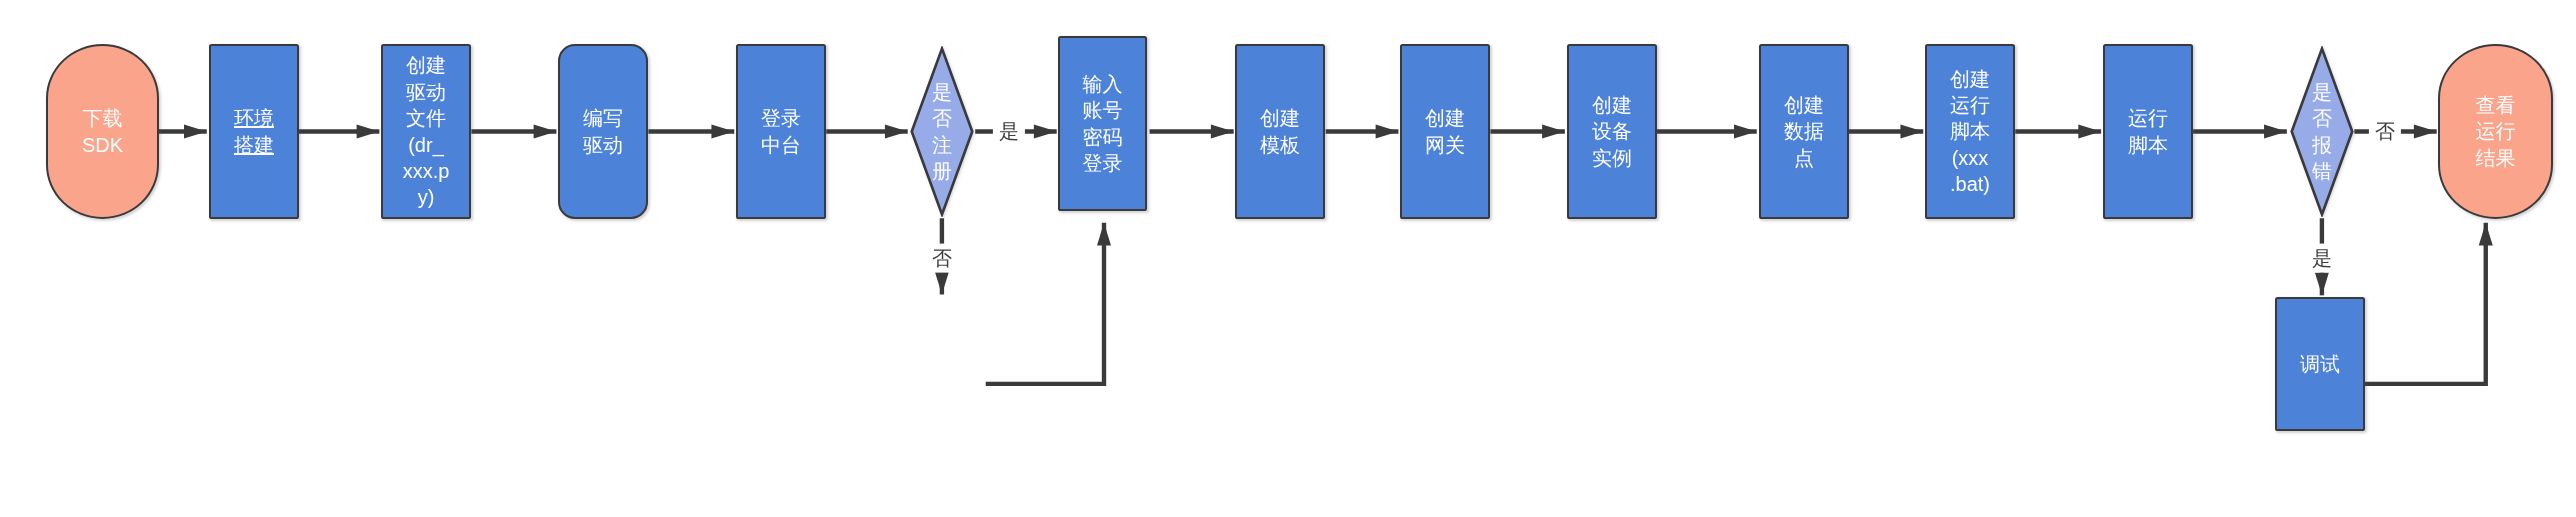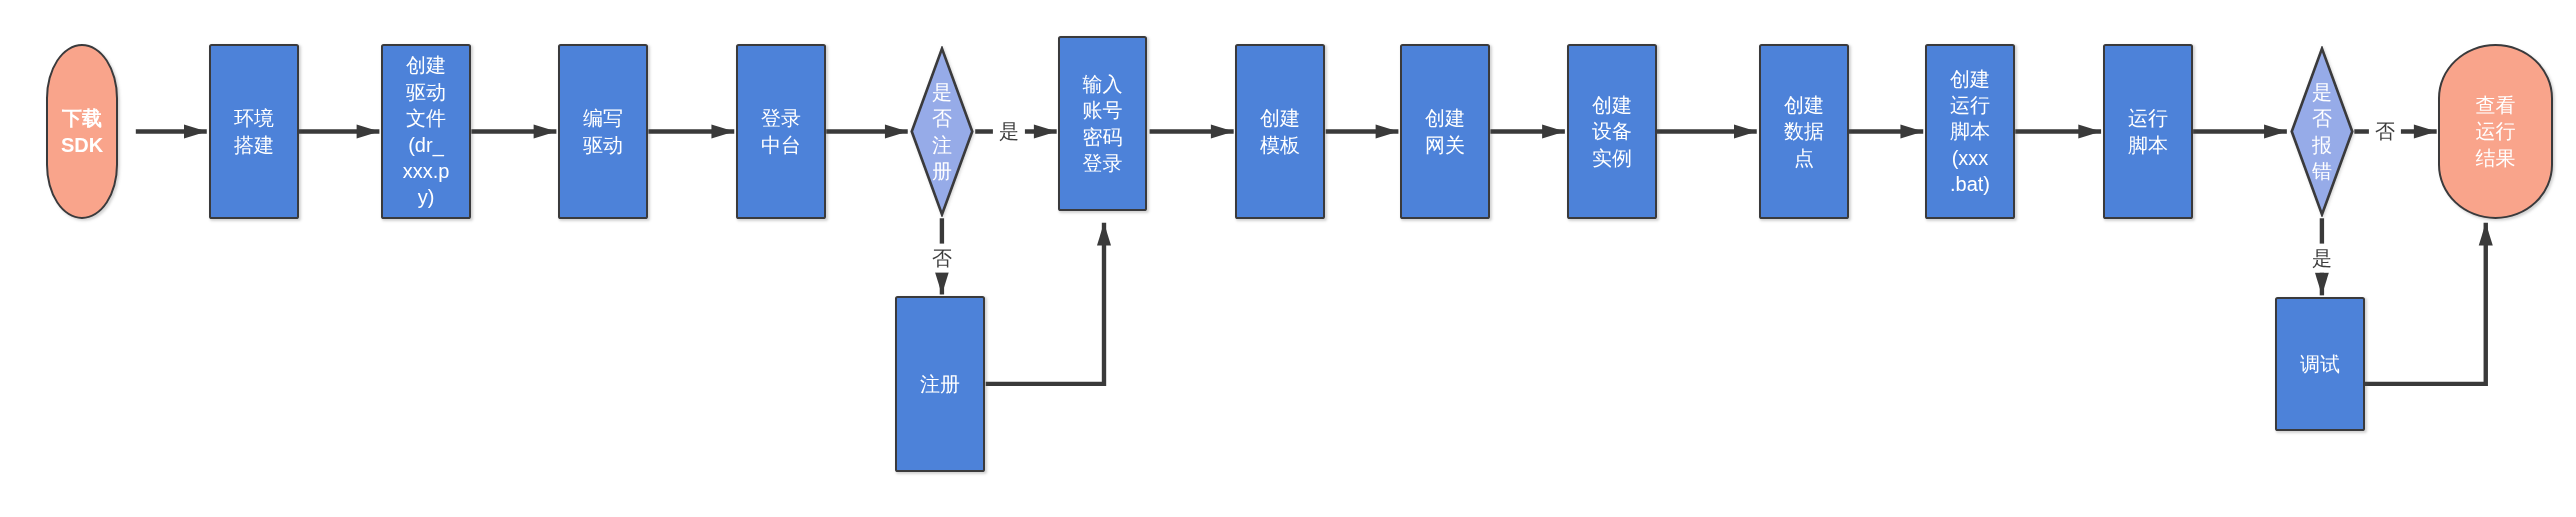--- a/index.html
+++ b/index.html
@@ -61,45 +61,44 @@
       <polyline points="2687,150 2781,150" fill="none" stroke="#3A3A3A" stroke-width="5" marker-end="url(#arrow)"></polyline>
       <polyline points="1075,249 1075,336" fill="none" stroke="#3A3A3A" stroke-width="5" marker-end="url(#arrow)"></polyline>
       <polyline points="1125,438 1260,438 1260,254" fill="none" stroke="#3A3A3A" stroke-width="5" marker-end="url(#arrow)"></polyline>
       <polyline points="2650,249 2650,337" fill="none" stroke="#3A3A3A" stroke-width="5" marker-end="url(#arrow)"></polyline>
       <polyline points="2699,438 2837,438 2837,254" fill="none" stroke="#3A3A3A" stroke-width="5" marker-end="url(#arrow)"></polyline>
     </svg>
     <div class="edge-label" style="left: 1009px; top: 131px;">是</div>
     <div class="edge-label" style="left: 2385px; top: 131px;">否</div>
     <div class="edge-label" style="left: 942px; top: 258px;">否</div>
     <div class="edge-label" style="left: 2322px; top: 258px;">是</div>
-    <div class="node terminal" style="left: 46px; top: 44px; width: 72px; height: 175px; font-weight: bold;"><span class="node-label">下载
+    <div class="node terminal" style="left: 46px; top: 44px; width: 113px; height: 175px;"><span class="node-label">下载
 SDK</span></div>
-    <div class="node process" style="left: 209px; top: 44px; width: 90px; height: 175px;"><span class="node-label">环境
+    <div class="node process" style="left: 209px; top: 44px; width: 90px; height: 175px; text-decoration: underline;"><span class="node-label">环境
 搭建</span></div>
     <div class="node process" style="left: 381px; top: 44px; width: 90px; height: 175px;"><span class="node-label">创建
 驱动
 文件
 (dr_
 xxx.p
 y)</span></div>
-    <div class="node process" style="left: 558px; top: 44px; width: 90px; height: 175px;"><span class="node-label">编写
+    <div class="node process" style="left: 558px; top: 44px; width: 90px; height: 175px; border-radius: 17px;"><span class="node-label">编写
 驱动</span></div>
     <div class="node process" style="left: 736px; top: 44px; width: 90px; height: 175px;"><span class="node-label">登录
 中台</span></div>
     <div class="node decision" style="left: 909px; top: 46px; width: 66px; height: 171px;"><svg width="66" height="171" viewBox="0 0 75 195">
         <polygon points="37.5,3 72,97.5 37.5,192 3,97.5" fill="#96ABE8" stroke="#3A3A3C" stroke-width="3"></polygon>
       </svg><span class="node-label">是
 否
 注
 册</span></div>
     <div class="node process" style="left: 1058px; top: 36px; width: 89px; height: 175px;"><span class="node-label">输入
 账号
 密码
 登录</span></div>
-    <div class="node process" style="left: 895px; top: 296px; width: 90px; height: 176px;"><span class="node-label">注册</span></div>
     <div class="node process" style="left: 1235px; top: 44px; width: 90px; height: 175px;"><span class="node-label">创建
 模板</span></div>
     <div class="node process" style="left: 1400px; top: 44px; width: 90px; height: 175px;"><span class="node-label">创建
 网关</span></div>
     <div class="node process" style="left: 1567px; top: 44px; width: 90px; height: 175px;"><span class="node-label">创建
 设备
 实例</span></div>
     <div class="node process" style="left: 1759px; top: 44px; width: 90px; height: 175px;"><span class="node-label">创建
 数据
 点</span></div>

